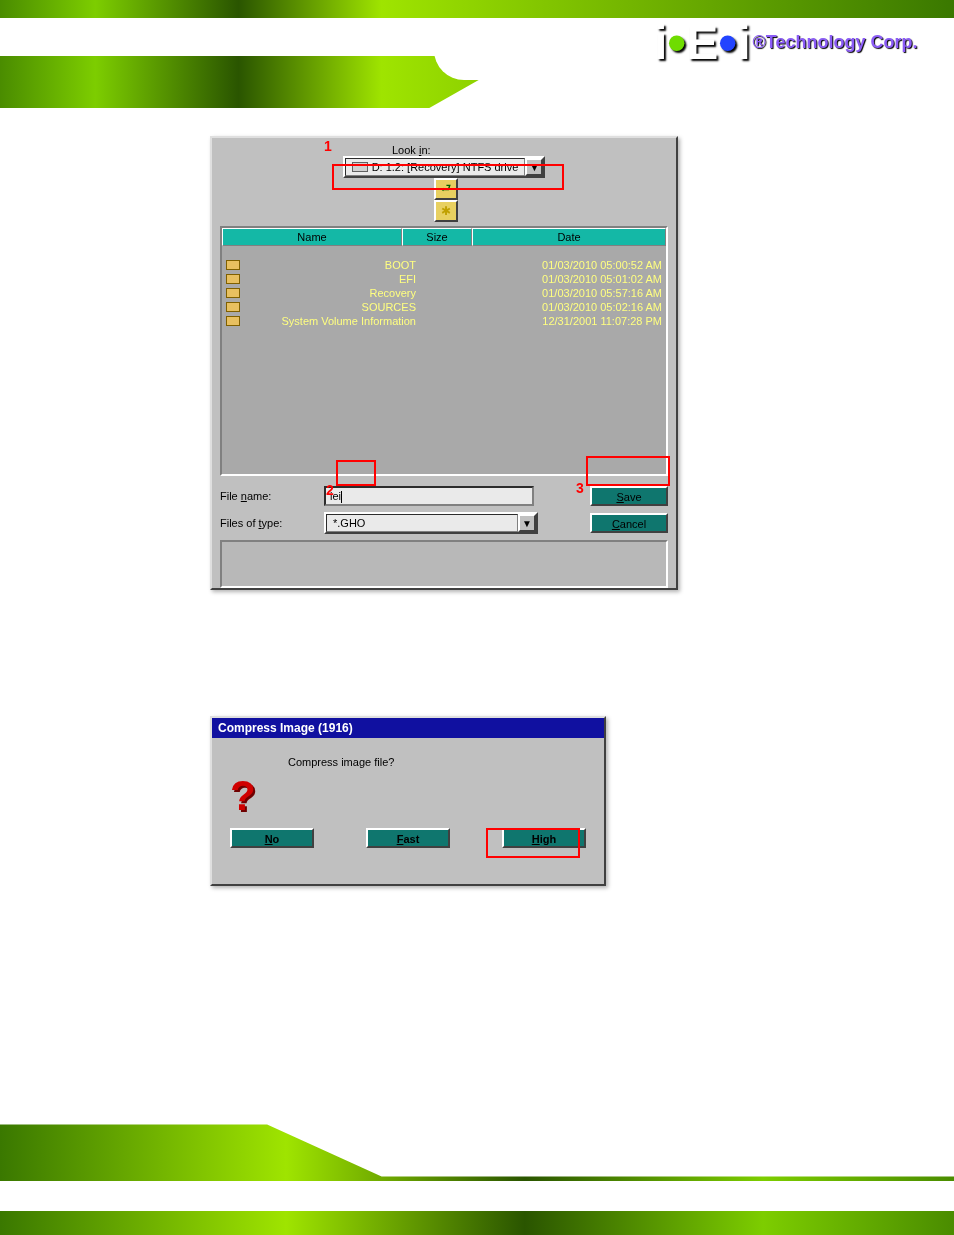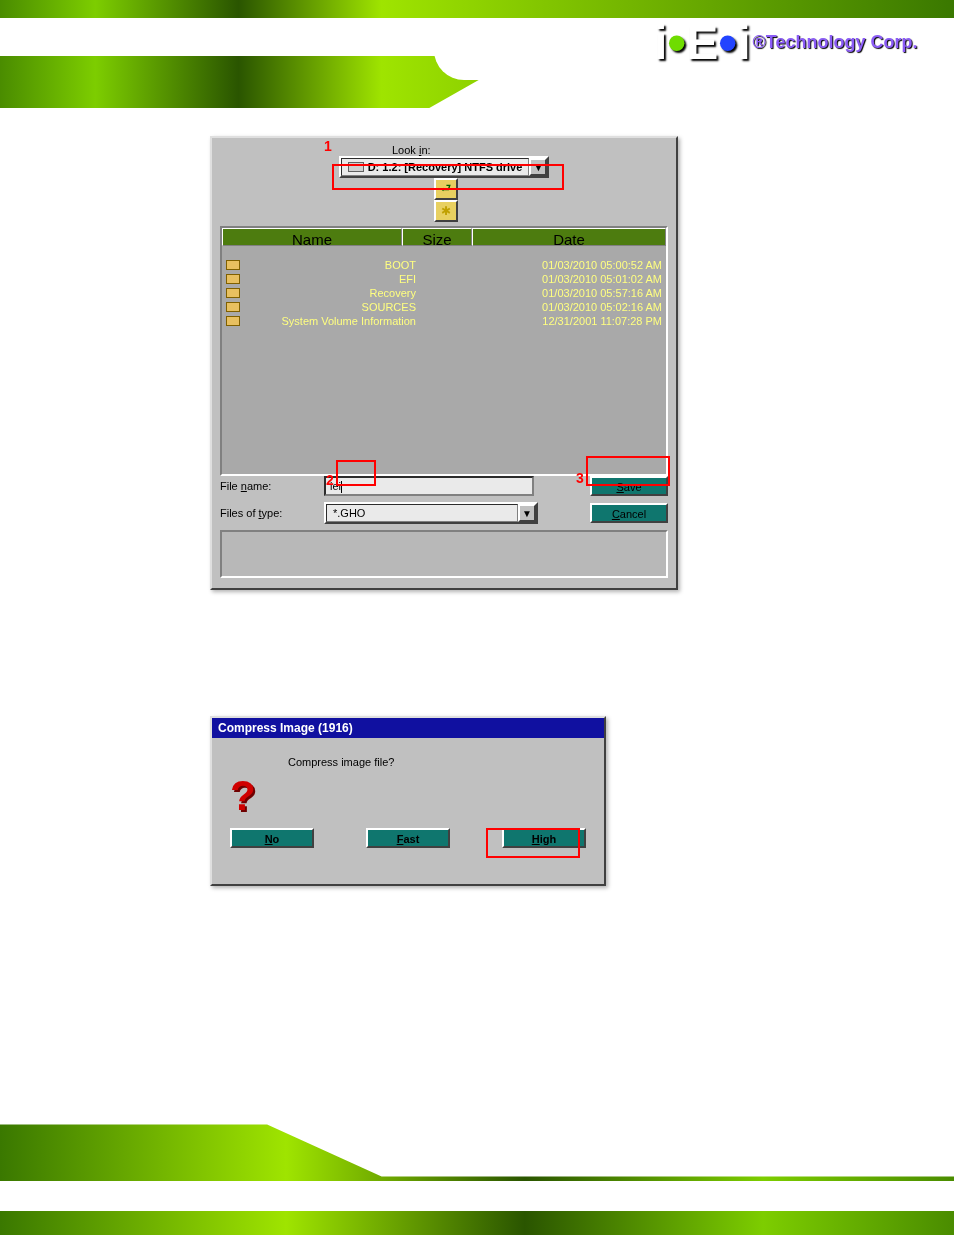--- a/index.html
+++ b/index.html
@@ -151,23 +151,23 @@
   .file-list {
     margin-top: 4px;
     border: 2px solid;
     border-color: #808080 #fff #fff #808080;
     background: #a9a9a9;
     height: 250px;
     overflow: hidden;
   }
   .fl-header {
     display: flex;
-    background: #4d7c0f;
+    background: #14b8a6;
     height: 18px;
-    font-size: 15px;
+    font-size: 11px;
   }
   .fl-header div {
     border: 1px solid;
     border-color: #fff #808080 #808080 #fff;
     padding: 2px 6px;
     text-align: center;
   }
   .fl-name { width: 180px; }
   .fl-size { width: 70px; }
   .fl-date { flex: 1; }
@@ -267,21 +267,21 @@
 </div>
 
 <div class="dialog dlg1">
   <div class="dlg-body">
 
     <div class="row" style="position:relative;flex-direction:column;">
       <span class="lbl">Look <u>i</u>n:</span>
 
       <span class="mark1" style="left:104px; top:-6px;">1</span>
 
-      <div class="dropdown" style="position:relative;font-weight:bold;">
+      <div class="dropdown" style="position:relative;">
         <span class="dd-text">
           <span class="drive-icon"></span>
           <span>D: 1.2: [Recovery] NTFS drive</span>
         </span>
         <span class="dd-arrow">▼</span>
       </div>
 
       <span class="icon-btn" style="background:#e8d060;">
         <span style="color:#006000;">⮐</span>
       </span>
@@ -325,21 +325,21 @@
         </div>
         <div class="fl-row">
           <span class="folder-icon"></span>
           <span class="rname">System Volume Information</span>
           <span class="rsize"></span>
           <span class="rdate">12/31/2001 11:07:28 PM</span>
         </div>
       </div>
     </div>
 
-    <div class="row" style="position:relative;justify-content:center;">
+    <div class="row" style="margin-top:10px; position:relative;justify-content:center;">
       <span class="lbl">File <u>n</u>ame:</span>
       <span class="mark2" style="left:106px; top:-4px;">2</span>
       <div class="textfield" style="width:210px;">
         <span>iei</span><span style="border-left:1px solid #000; height:12px; display:inline-block; vertical-align:middle;"></span>
       </div>
       <span class="mark3" style="left:356px; top:-6px;">3</span>
       <div style="flex:1"></div>
       <div class="btn"><u>S</u>ave</div>
     </div>
 

